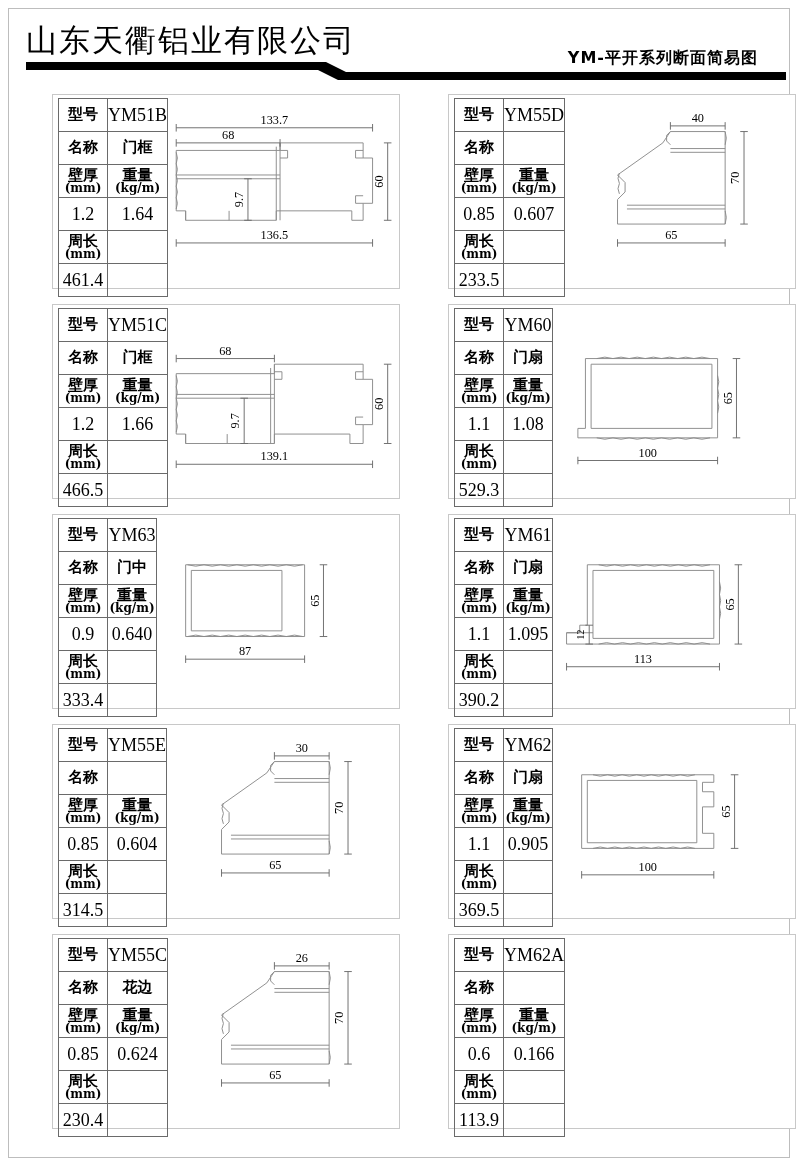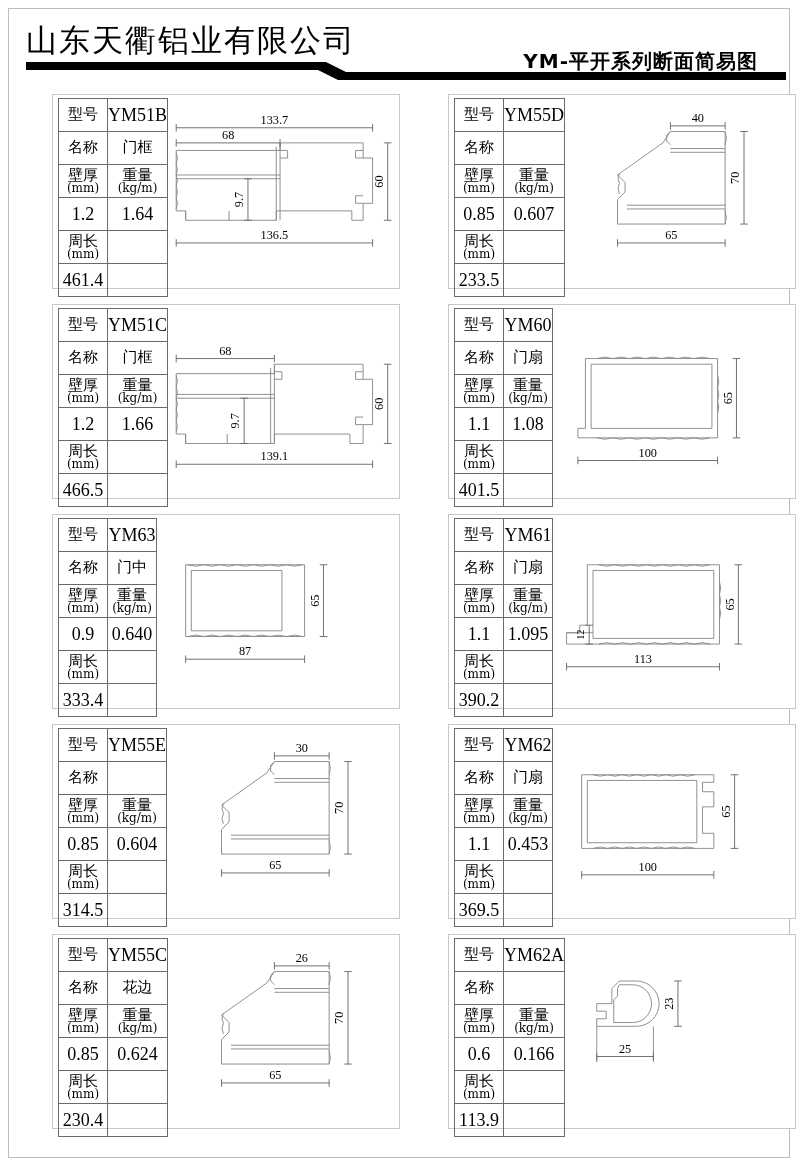--- a/index.html
+++ b/index.html
@@ -15,21 +15,21 @@
   
   .header{position:absolute;left:0;top:0;width:780px;height:88px;}
   .company{
     position:absolute;left:26px;top:20px;
     font-size:31px;letter-spacing:2px;font-weight:400;
     font-family:"DejaVu Serif","Liberation Serif",serif;
     white-space:nowrap;
   }
   .doc-title{
     position:absolute;right:22px;top:48px;
-    font-size:20px;font-weight:bold;letter-spacing:1px;
+    font-size:16px;font-weight:bold;letter-spacing:1px;
     font-family:"DejaVu Sans","Liberation Sans",sans-serif;
     white-space:nowrap;
   }
   .rule{position:absolute;left:26px;top:62px;width:760px;height:20px;}
   
   .grid{
     position:absolute;left:8px;top:92px;width:784px;height:1062px;
   }
   .card{
     position:absolute;box-sizing:border-box;
@@ -41,21 +41,21 @@
   }
   .tbl td{
     border:1px solid #6a6a6a;
     width:48px;height:32px;
     text-align:center;vertical-align:middle;
     font-size:15px;line-height:1.05;
     padding:0;
     font-family:"DejaVu Serif","Liberation Serif",serif;
   }
   .tbl td.num{font-size:18px;font-family:"Liberation Serif",serif;}
-  .tbl td.hdr{font-size:15px;font-weight:400;}
+  .tbl td.hdr{font-size:15px;font-weight:700;}
   .tbl td .sub{display:block;font-size:12px;line-height:1;margin-top:-1px;}
   .drawing{
     position:absolute;left:110px;top:0;right:0;bottom:0;
   }
   .drawing svg{display:block;width:100%;height:100%;}
   .dim{font-family:"Liberation Serif","DejaVu Serif",serif;font-size:13px;fill:#000;}
   .dimS{font-family:"Liberation Serif","DejaVu Serif",serif;font-size:11px;fill:#000;}
 </style>
 </head>
 <body>
@@ -269,21 +269,21 @@
           </tr>
           <tr>
             <td class="num">1.1</td>
             <td class="num">1.08</td>
           </tr>
           <tr>
             <td class="hdr">周长<span class="sub">(mm)</span></td>
             <td></td>
           </tr>
           <tr>
-            <td class="num">401.5</td>
+            <td class="num">529.3</td>
             <td></td>
           </tr>
         </tbody>
       </table>
       <div class="drawing">
         <svg viewBox="0 0 250 195" preserveAspectRatio="xMidYMid meet">
           <path d="M28 52 L28 126 L20 126 L20 136 L168 136 L168 52 Z" fill="none" stroke="#8a8a8a"></path>
           <line x1="34" y1="58" x2="34" y2="126" stroke="#8a8a8a" stroke-width="1"></line>
           <line x1="34" y1="58" x2="162" y2="58" stroke="#8a8a8a" stroke-width="1"></line>
           <line x1="34" y1="126" x2="162" y2="126" stroke="#8a8a8a" stroke-width="1"></line>
@@ -471,21 +471,21 @@
           <tr>
             <td class="hdr">名称</td>
             <td class="hdr">门扇</td>
           </tr>
           <tr>
             <td class="hdr">壁厚<span class="sub">(mm)</span></td>
             <td class="hdr">重量<span class="sub">(kg/m)</span></td>
           </tr>
           <tr>
             <td class="num">1.1</td>
-            <td class="num">0.453</td>
+            <td class="num">0.905</td>
           </tr>
           <tr>
             <td class="hdr">周长<span class="sub">(mm)</span></td>
             <td></td>
           </tr>
           <tr>
             <td class="num">369.5</td>
             <td></td>
           </tr>
         </tbody>
@@ -587,30 +587,14 @@
           <tr>
             <td class="hdr">周长<span class="sub">(mm)</span></td>
             <td></td>
           </tr>
           <tr>
             <td class="num">113.9</td>
             <td></td>
           </tr>
         </tbody>
       </table>
-      <div class="drawing">
-        <svg viewBox="0 0 250 195" preserveAspectRatio="xMidYMid meet">
-          <path d="M64 44 L82 44 A24 24 0 0 1 82 92 L40 92 L40 84 L50 84 L50 76 L40 76 L40 68 L56 68 L56 52 Z" fill="none" stroke="#8a8a8a"></path>
-          <path d="M64 48 L78 48 A20 20 0 0 1 78 88 L58 88 L58 64 L62 60 L62 52 Z" fill="none" stroke="#8a8a8a"></path>
-          <line x1="40" y1="92" x2="40" y2="130" stroke="#8a8a8a" stroke-width="1"></line>
-          <line x1="100" y1="92" x2="100" y2="130" stroke="#8a8a8a" stroke-width="1"></line>
-          <line x1="126" y1="44" x2="126" y2="92" stroke="#6a6a6a" stroke-width="1"></line>
-          <line x1="122" y1="44" x2="130" y2="44" stroke="#6a6a6a" stroke-width="1"></line>
-          <line x1="122" y1="92" x2="130" y2="92" stroke="#6a6a6a" stroke-width="1"></line>
-          <text class="dim" x="121" y="68" text-anchor="middle" transform="rotate(-90 121 68)">23</text>
-          <line x1="40" y1="124" x2="100" y2="124" stroke="#6a6a6a" stroke-width="1"></line>
-          <line x1="40" y1="120" x2="40" y2="128" stroke="#6a6a6a" stroke-width="1"></line>
-          <line x1="100" y1="120" x2="100" y2="128" stroke="#6a6a6a" stroke-width="1"></line>
-          <text class="dim" x="70" y="120" text-anchor="middle">25</text>
-        </svg>
-      </div>
     </div>
   </div>
 
 </body></html>

